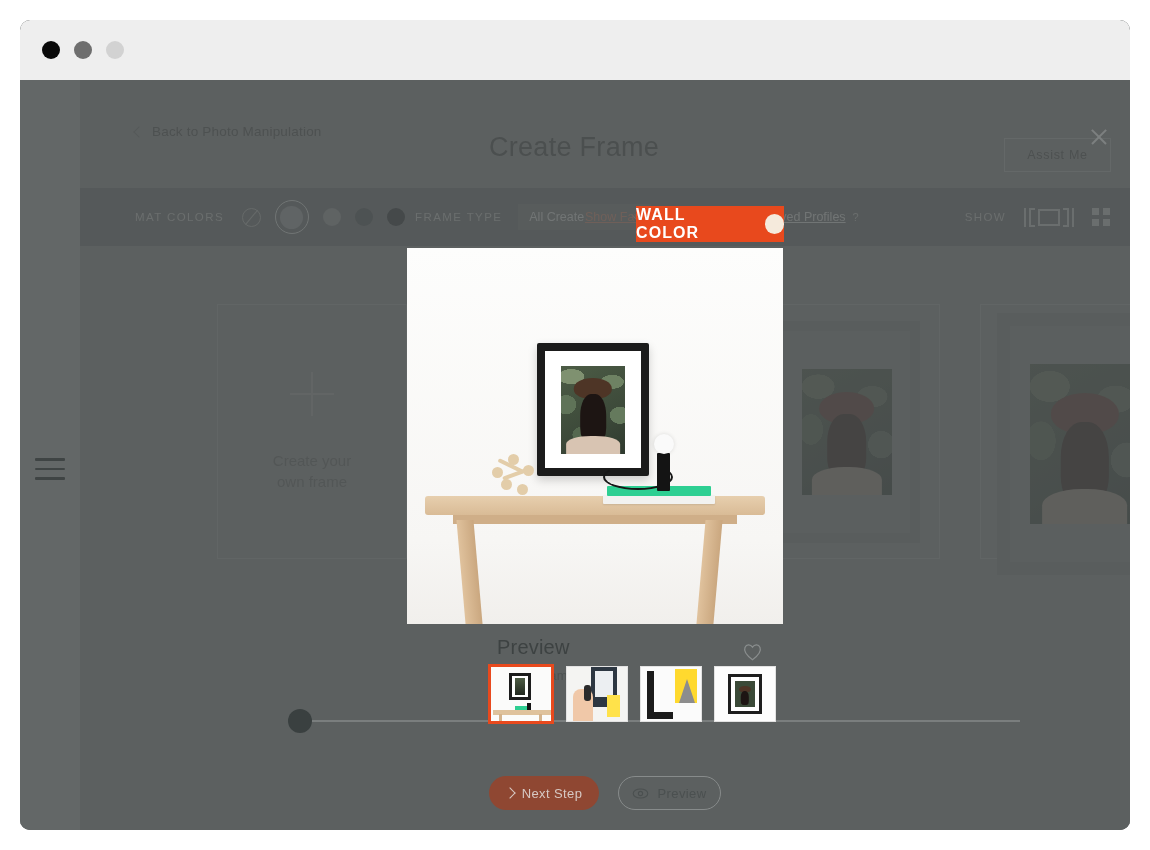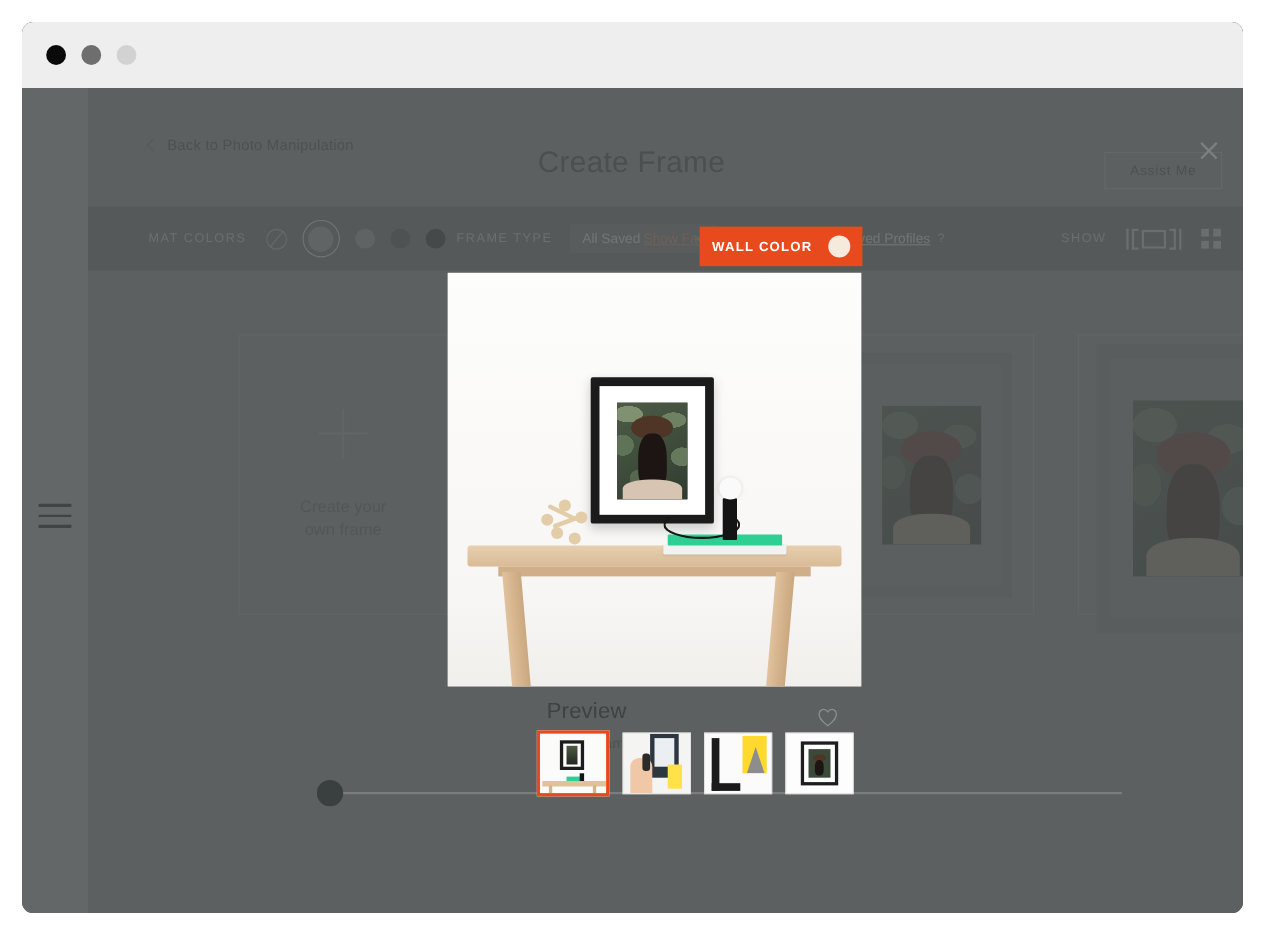--- a/index.html
+++ b/index.html
@@ -553,21 +553,21 @@
     background: #e8491d;
     display: flex;
     align-items: center;
     justify-content: center;
     gap: 14px;
     cursor: pointer;
     z-index: 40;
   }
   .wall-color-badge .wc-label {
     color: #ffffff;
-    font-size: 12px;
+    font-size: 16px;
     font-weight: bold;
     letter-spacing: 1.1px;
   }
   .wc-swatch {
     width: 20px; height: 20px;
     border-radius: 50%;
     background: #f5eadc;
   }
 
   
@@ -773,21 +773,21 @@
             </span>
             <span class="sw" style="background:#6e7374"></span>
             <span class="sw" style="background:#40474a"></span>
             <span class="sw" style="background:#2a3033"></span>
           </div>
         </div>
 
         <div class="frametype-group">
           <span class="tb-label">FRAME TYPE</span>
           <div class="select-box">
-            <span>All Saved</span>
+            <span>All Create</span>
             <span class="chev-down"></span>
           </div>
         </div>
 
         <div class="show-fav">Show Favourites</div>
 
         <div class="saved-profiles">
           <span class="lbl">Saved Profiles</span>
           <span class="qmark">?</span>
         </div>
@@ -953,16 +953,29 @@
           </div>
         </div>
 
       </div>
 
       <div class="slider-row">
         <div class="slider-track"></div>
         <div class="slider-handle"></div>
       </div>
 
+      <div class="actions">
+        <button class="btn-next">
+          <span class="chev-right"></span>
+          <span>Next Step</span>
+        </button>
+        <button class="btn-preview">
+          <svg class="eye-icon" viewBox="0 0 20 13">
+            <ellipse cx="10" cy="6.5" rx="8.6" ry="5.4" fill="none" stroke="#4b5050" stroke-width="1.3"></ellipse>
+            <circle cx="10" cy="6.5" r="2.5" fill="none" stroke="#4b5050" stroke-width="1.3"></circle>
+          </svg>
+          <span>Preview</span>
+        </button>
+      </div>
 
     </div>
   </div>
 </div>
 
 </body></html>

